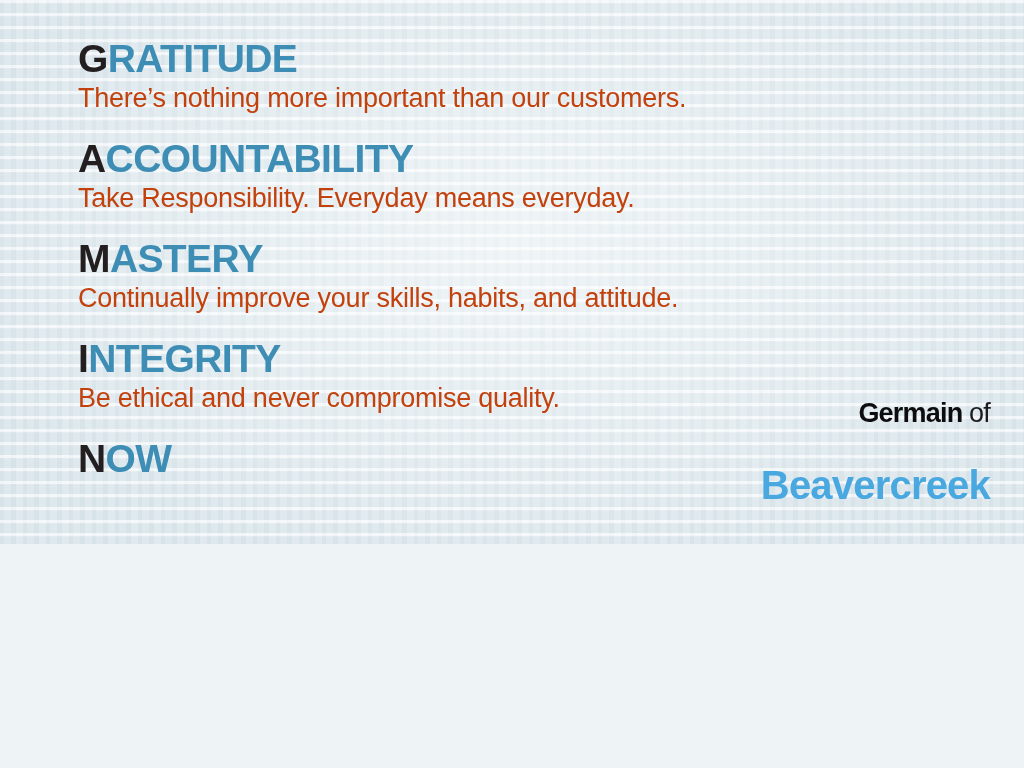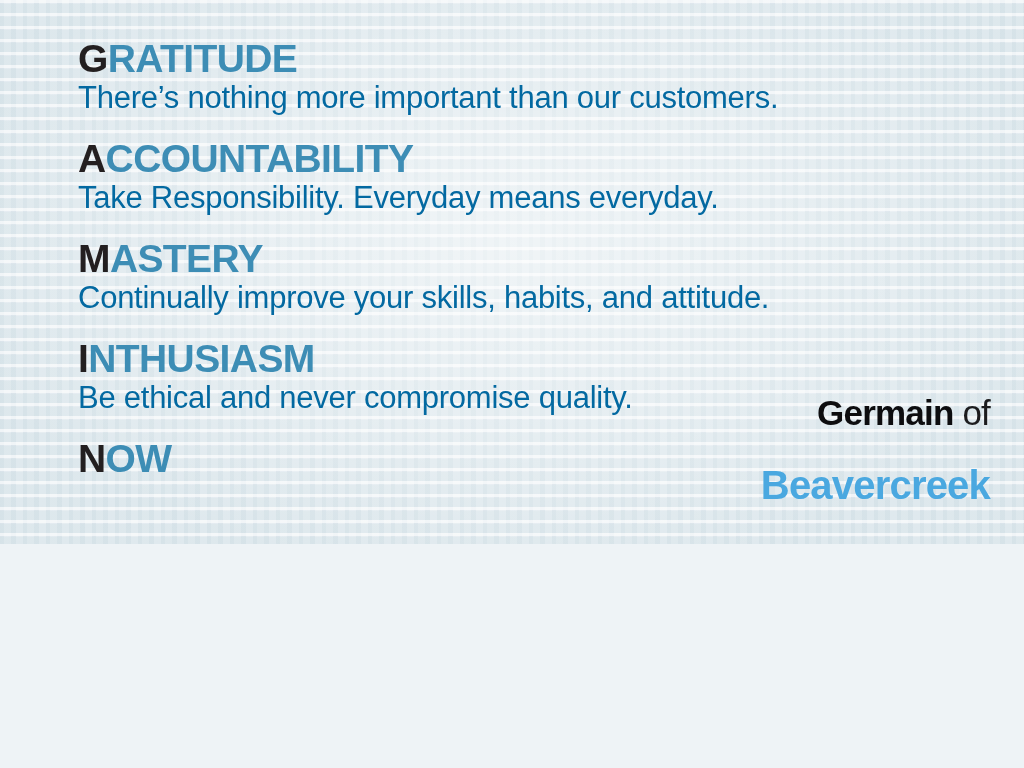--- a/index.html
+++ b/index.html
@@ -101,37 +101,37 @@
     white-space: nowrap;
   }
   .value-heading .initial {
     color: #231f20;
   }
 
   .value-desc {
     margin: 3px 0 0 0;
     font-family: "Liberation Sans", sans-serif;
     font-weight: normal;
-    font-size: 31px;
+    font-size: 27px;
     line-height: 30px;
     letter-spacing: -0.25px;
-    color: #0369a1;
+    color: #c2410c;
     white-space: nowrap;
   }
 
   #logo {
     position: absolute;
     right: 34px;
     bottom: 38px;
     text-align: right;
     line-height: 1;
   }
   .logo-line1 {
     font-family: "Liberation Sans", sans-serif;
-    font-size: 35px;
+    font-size: 27px;
     line-height: 38px;
     letter-spacing: -0.8px;
     color: #0d0d0f;
     white-space: nowrap;
   }
   .logo-brand {
     font-weight: bold;
   }
   .logo-of {
     font-weight: normal;
@@ -171,21 +171,21 @@
       <div class="value-heading"><span class="initial">A</span><span class="rest">CCOUNTABILITY</span></div>
       <p class="value-desc">Take Responsibility. Everyday means everyday.</p>
     </div>
 
     <div class="value-block">
       <div class="value-heading"><span class="initial">M</span><span class="rest">ASTERY</span></div>
       <p class="value-desc">Continually improve your skills, habits, and attitude.</p>
     </div>
 
     <div class="value-block">
-      <div class="value-heading"><span class="initial">I</span><span class="rest">NTHUSIASM</span></div>
+      <div class="value-heading"><span class="initial">I</span><span class="rest">NTEGRITY</span></div>
       <p class="value-desc">Be ethical and never compromise quality.</p>
     </div>
 
     <div class="value-block">
       <div class="value-heading"><span class="initial">N</span><span class="rest">OW</span></div>
     </div>
 
   </div>
 
   <div id="logo">

